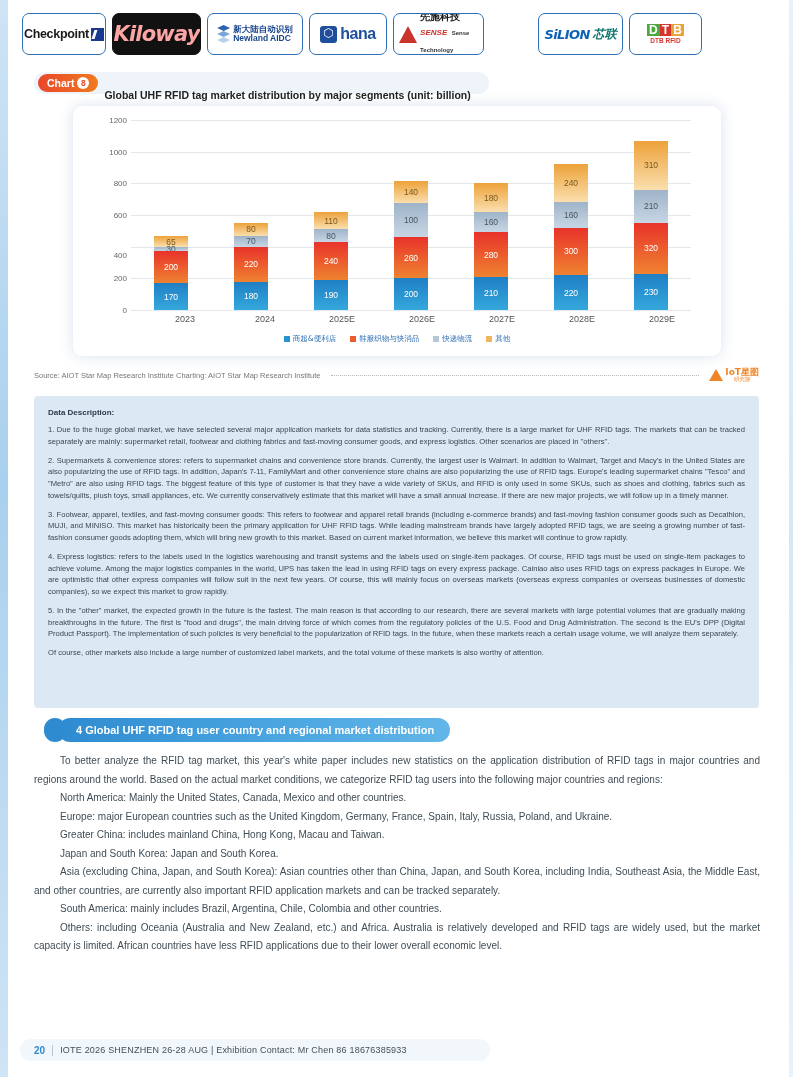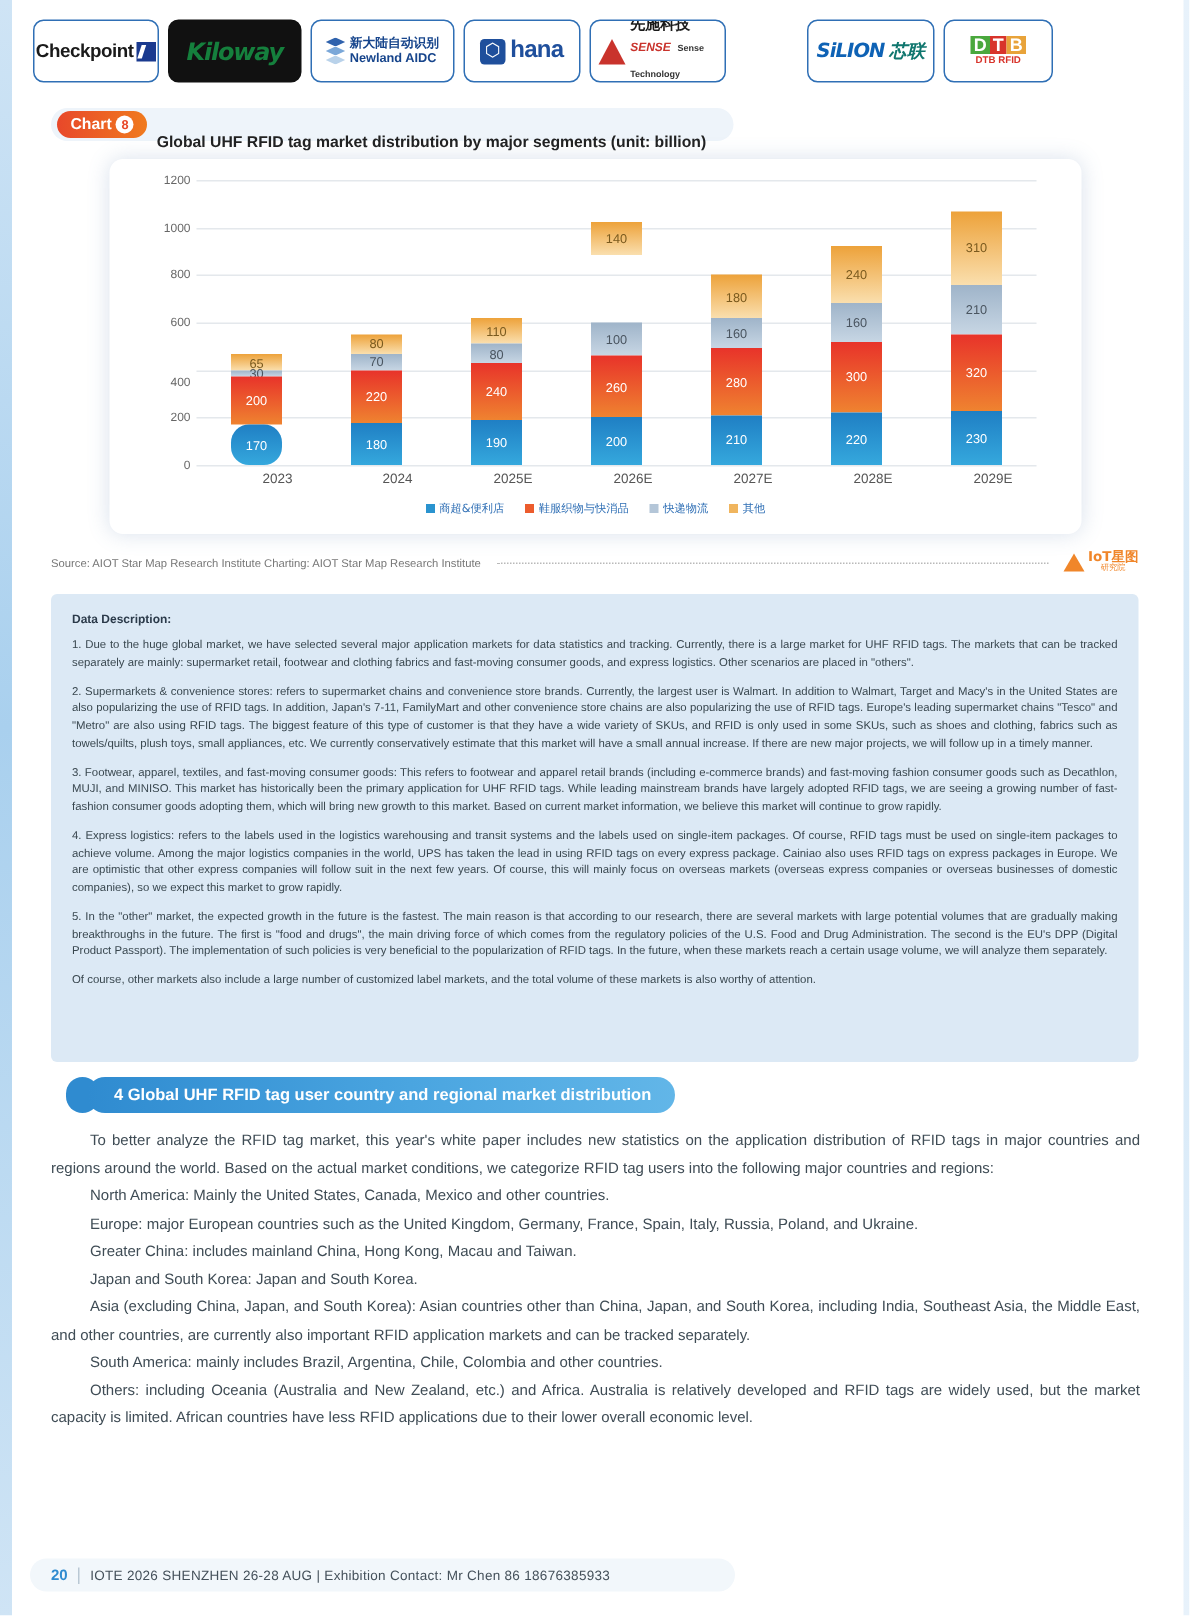--- a/index.html
+++ b/index.html
@@ -54,21 +54,21 @@
   .lb4 { width: 86px; }
   .lb5 { width: 100px; }
   .lb6 { width: 93px; margin-left: 48px; }
   .lb7 { width: 80px; }
 
   .ck-wrap { display:flex; align-items:center; gap:2px; }
   .ck-text { font-size: 12.5px; font-weight: 700; color:#1a1a1a; letter-spacing:-.3px; }
   .ck-mark { width:13px; height:13px; background:#1a3a8f; position:relative; }
   .ck-mark::after{ content:""; position:absolute; inset:2px 2px 2px 2px; border-left:3px solid #fff; transform:skewX(-18deg); }
 
-  .kiloway { color:#15803d; font-size:16px; font-weight:800; font-style:italic; letter-spacing:-.8px; font-family:"DejaVu Sans", sans-serif;}
+  .kiloway { color:#fca5a5; font-size:21px; font-weight:800; font-style:italic; letter-spacing:-.8px; font-family:"DejaVu Sans", sans-serif;}
 
   .newland { display:flex; align-items:center; gap:3px; }
   .nl-dia { width:13px; height:18px; position:relative; }
   .nl-dia i { position:absolute; left:0; width:13px; height:6px; background:#2f62ad; transform:skewX(0); clip-path:polygon(50% 0,100% 50%,50% 100%,0 50%); }
   .nl-dia i:nth-child(1){ top:0; background:#2f62ad;}
   .nl-dia i:nth-child(2){ top:6px; background:#7aa7d8;}
   .nl-dia i:nth-child(3){ top:12px; background:#b9d2ea;}
   .nl-txt { line-height:1.05; }
   .nl-cn { font-size:8.5px; font-weight:700; color:#17458c; font-family:"DejaVu Sans", sans-serif;}
   .nl-en { font-size:8.5px; font-weight:700; color:#17458c; }
@@ -325,37 +325,37 @@
           <div class="gridline" style="top: 95px;"></div>
           <div class="gridline" style="top: 63.3333px;"></div>
           <div class="gridline" style="top: 31.6667px;"></div>
           <div class="gridline" style="top: 0px;"></div>
         </div>
       <div class="bars" id="bars">
           <div class="barcol">
             <div class="seg s3" style="height: 10.2917px;">65</div>
             <div class="seg s2" style="height: 4.75px;">30</div>
             <div class="seg s1" style="height: 31.6667px;">200</div>
-            <div class="seg s0" style="height: 26.9167px; border-radius: 12px;">170</div>
+            <div class="seg s0" style="height: 26.9167px;">170</div>
           </div>
           <div class="barcol">
             <div class="seg s3" style="height: 12.6667px;">80</div>
             <div class="seg s2" style="height: 11.0833px;">70</div>
             <div class="seg s1" style="height: 34.8333px;">220</div>
             <div class="seg s0" style="height: 28.5px;">180</div>
           </div>
           <div class="barcol">
             <div class="seg s3" style="height: 17.4167px;">110</div>
             <div class="seg s2" style="height: 12.6667px;">80</div>
             <div class="seg s1" style="height: 38px;">240</div>
             <div class="seg s0" style="height: 30.0833px;">190</div>
           </div>
           <div class="barcol">
             <div class="seg s3" style="height: 22.1667px;">140</div>
-            <div class="seg s2" style="height: 22px; margin-top: 45px;">100</div>
+            <div class="seg s2" style="height: 34px;">100</div>
             <div class="seg s1" style="height: 41.1667px;">260</div>
             <div class="seg s0" style="height: 31.6667px;">200</div>
           </div>
           <div class="barcol">
             <div class="seg s3" style="height: 28.5px;">180</div>
             <div class="seg s2" style="height: 20.5833px;">160</div>
             <div class="seg s1" style="height: 44.3333px;">280</div>
             <div class="seg s0" style="height: 33.25px;">210</div>
           </div>
           <div class="barcol">

